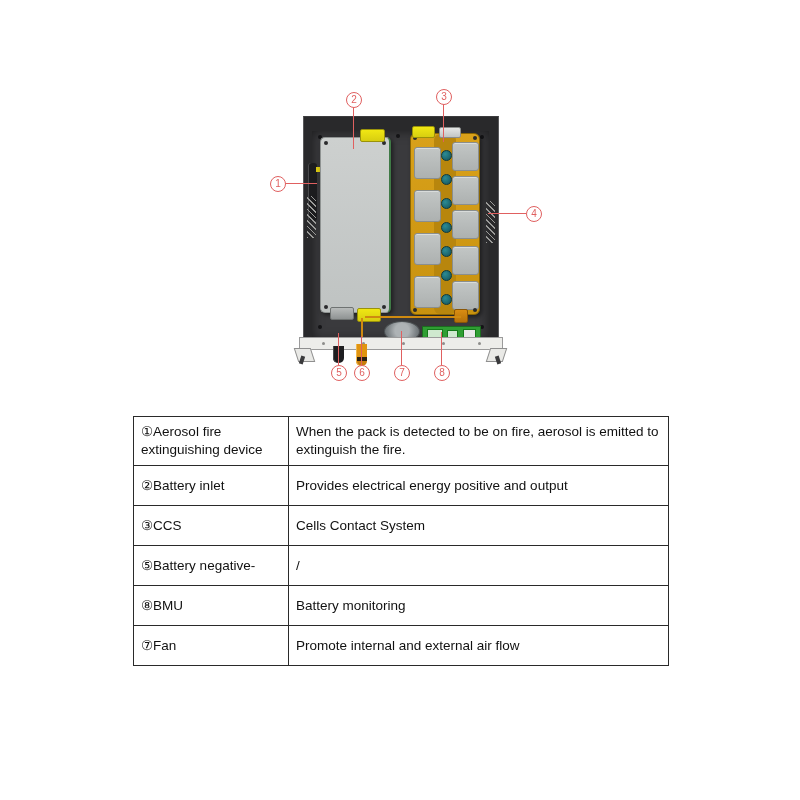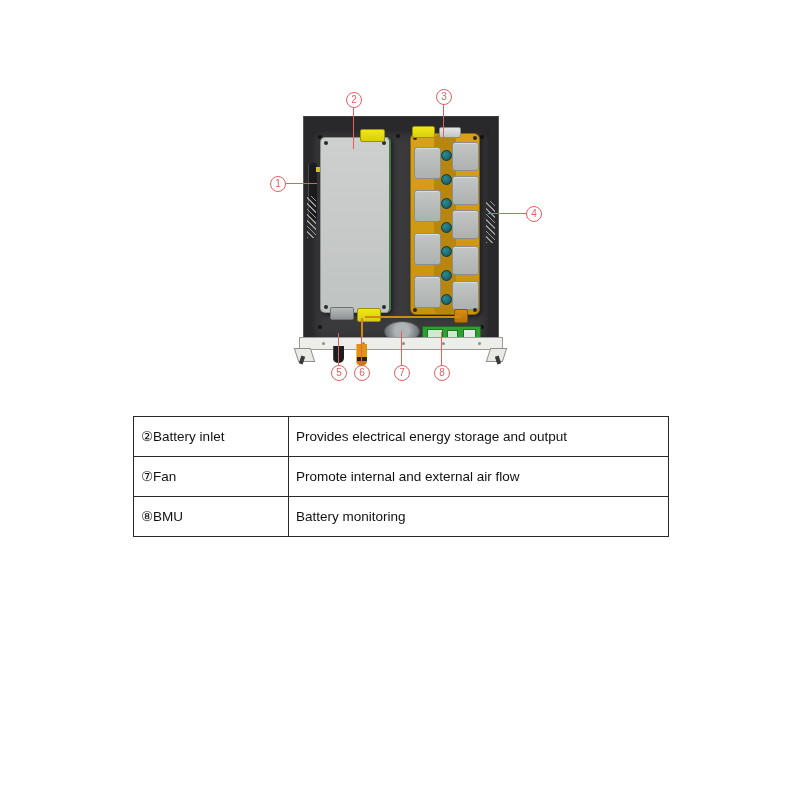--- a/index.html
+++ b/index.html
@@ -188,28 +188,40 @@
     <div class="cmark" style="left:394px;top:365px;">7</div>
     <div class="cmark" style="left:434px;top:365px;">8</div>
   </div>
 
   <table class="comp">
     <colgroup>
         <col class="c1">
         <col class="c2">
       </colgroup>
     <tbody>
+        <tr class="tall">
+      <td>①Aerosol fire extinguishing device</td>
+      <td>When the pack is detected to be on fire, aerosol is emitted to extinguish the fire.</td>
+    </tr>
     <tr>
       <td>②Battery inlet</td>
-      <td>Provides electrical energy storage and output</td>
+      <td>Provides electrical energy positive and output</td>
+    </tr>
+    <tr>
+      <td>③CCS</td>
+      <td>Cells Contact System</td>
+    </tr>
+    <tr>
+      <td>⑤Battery negative-</td>
+      <td>/</td>
+    </tr>
+    <tr>
+      <td>⑧BMU</td>
+      <td>Battery monitoring</td>
     </tr>
     <tr>
       <td>⑦Fan</td>
       <td>Promote internal and external air flow</td>
     </tr>
-    <tr>
-      <td>⑧BMU</td>
-      <td>Battery monitoring</td>
-    </tr>
   </tbody>
     </table>
 
 </div>
 
 </body></html>

